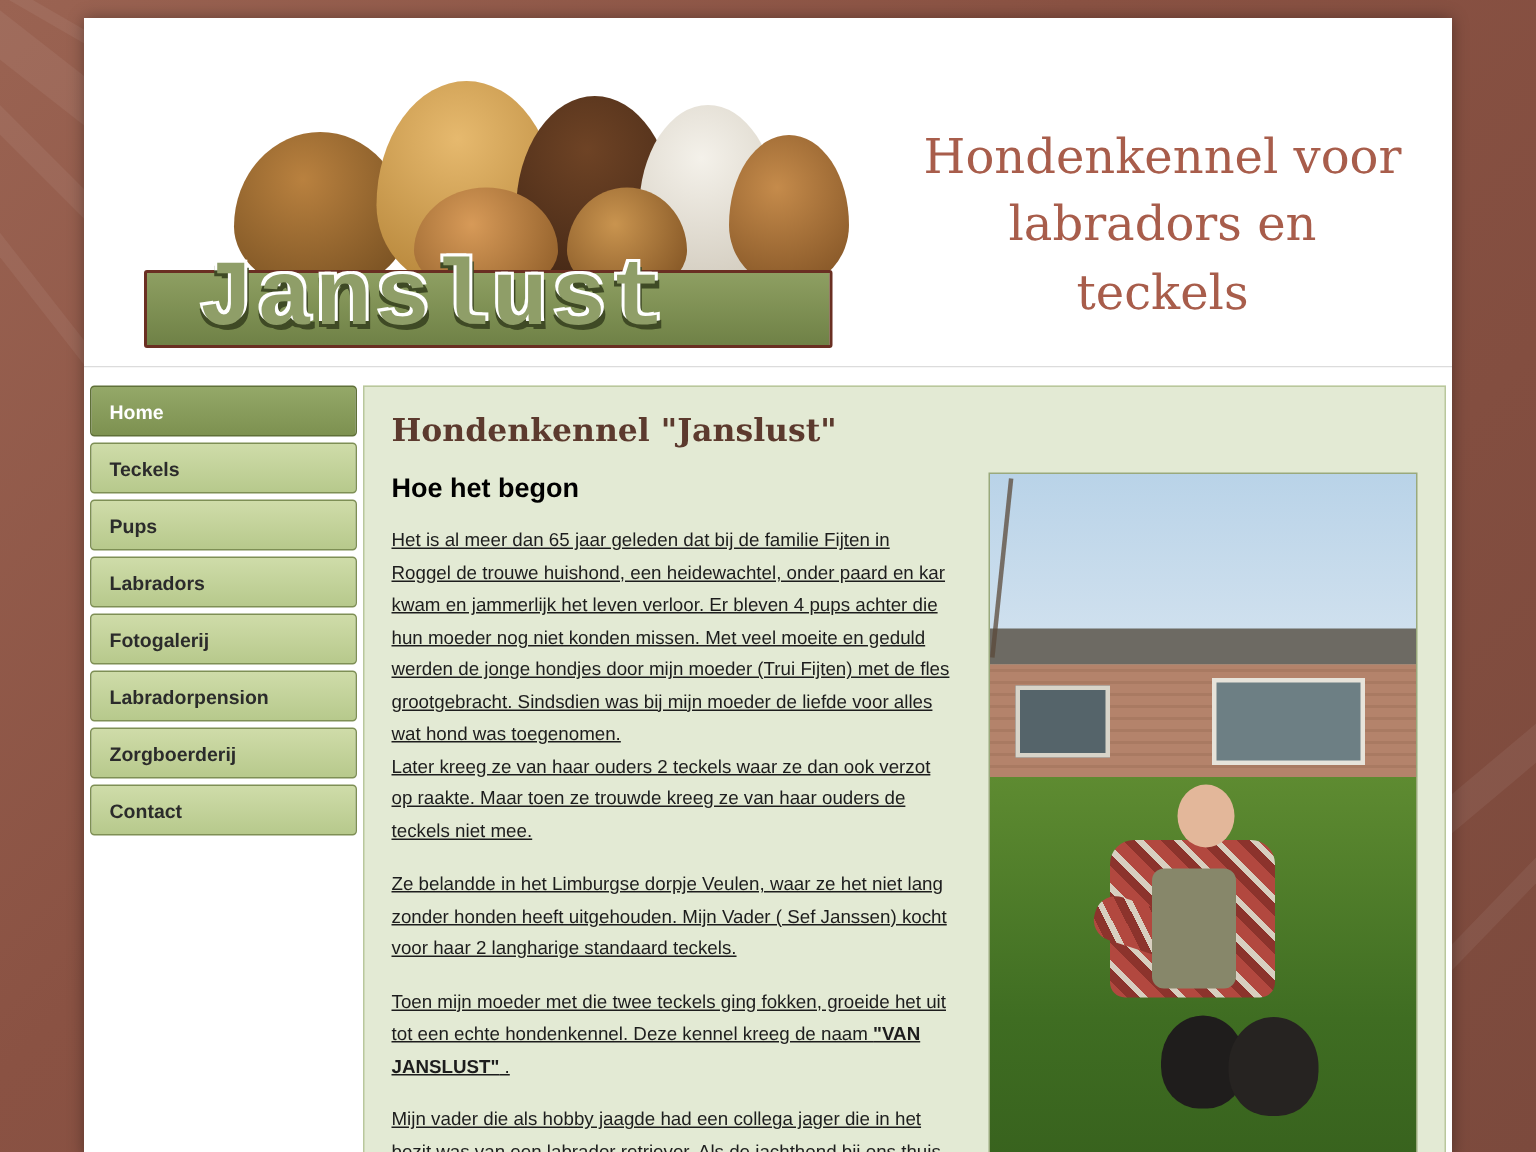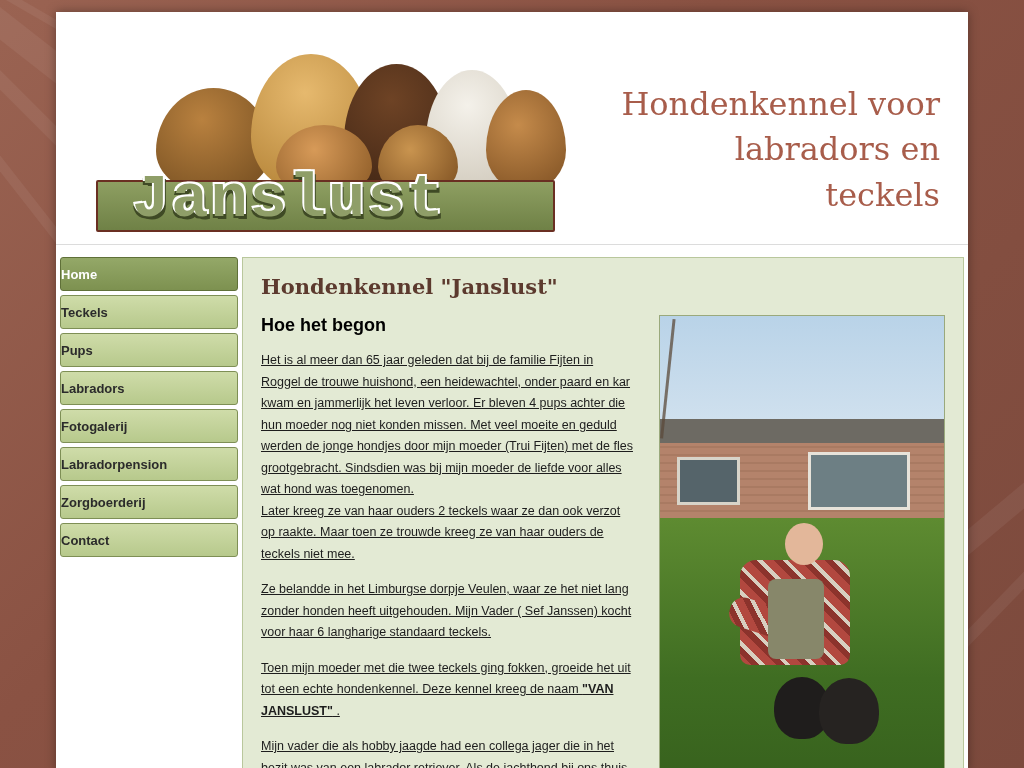--- a/index.html
+++ b/index.html
@@ -104,21 +104,21 @@
       -2px  2px 0 #3f4a25,
        3px  3px 0 #3f4a25,
        0 0 1px #3f4a25;
     white-space: nowrap;
   }
   .header-title {
     position: absolute;
     right: 28px;
     top: 70px;
     width: 330px;
-    text-align: right;
+    text-align: center;
     font-family: "DejaVu Serif", serif;
     font-size: 32px;
     line-height: 1.42;
     color: #a85d4b;
   }
 
   
   .content {
     position: relative;
     height: 528px;
@@ -129,20 +129,21 @@
     position: absolute;
     left: 4px;
     top: 12px;
     width: 178px;
   }
   .nav-item {
     display: block;
     height: 34px;
     line-height: 34px;
     margin-bottom: 4px;
+    padding-left: 12px;
     font-size: 13px;
     font-weight: bold;
     color: #2b2b2b;
     background: linear-gradient(#cfdca9, #b7c98c);
     border: 1px solid #7e8f55;
     border-radius: 3px;
     box-sizing: border-box;
     cursor: pointer;
     user-select: none;
   }
@@ -312,21 +313,21 @@
         <div class="ph-pup1"></div>
         <div class="ph-pup2"></div>
       </div>
 
       <div class="col-text">
         <h2>Hoe het begon</h2>
         <p>
           <span>Het is al meer dan 65 jaar geleden dat bij de familie Fijten in Roggel de trouwe huishond, een heidewachtel, onder paard en kar kwam en jammerlijk het leven verloor. Er bleven 4 pups achter die hun moeder nog niet konden missen. Met veel moeite en geduld werden de jonge hondjes door mijn moeder (Trui Fijten) met de fles grootgebracht. Sindsdien was bij mijn moeder de liefde voor alles wat hond was toegenomen.</span><br>
           <span>Later kreeg ze van haar ouders 2 teckels waar ze dan ook verzot op raakte. Maar toen ze trouwde kreeg ze van haar ouders de teckels niet mee.</span>
         </p>
-        <p>Ze belandde in het Limburgse dorpje Veulen, waar ze het niet lang zonder honden heeft uitgehouden. Mijn Vader ( Sef Janssen) kocht voor haar 6 langharige standaard teckels.</p>
+        <p>Ze belandde in het Limburgse dorpje Veulen, waar ze het niet lang zonder honden heeft uitgehouden. Mijn Vader ( Sef Janssen) kocht voor haar 2 langharige standaard teckels.</p>
         <p>
           <span>Toen mijn moeder met die twee teckels ging fokken, groeide het uit tot een echte hondenkennel. Deze kennel kreeg de naam </span><b>"VAN JANSLUST"</b><span> .</span>
         </p>
         <p>Mijn vader die als hobby jaagde had een collega jager die in het bezit was van een labrador retriever. Als de jachthond bij ons thuis was voelde de hond zich meteen op zijn gemak bij mijn moeder. Zo ontstond ook de liefde voor de labrador bij mijn</p>
       </div>
     </div>
 
   </div>
 </div>
 

